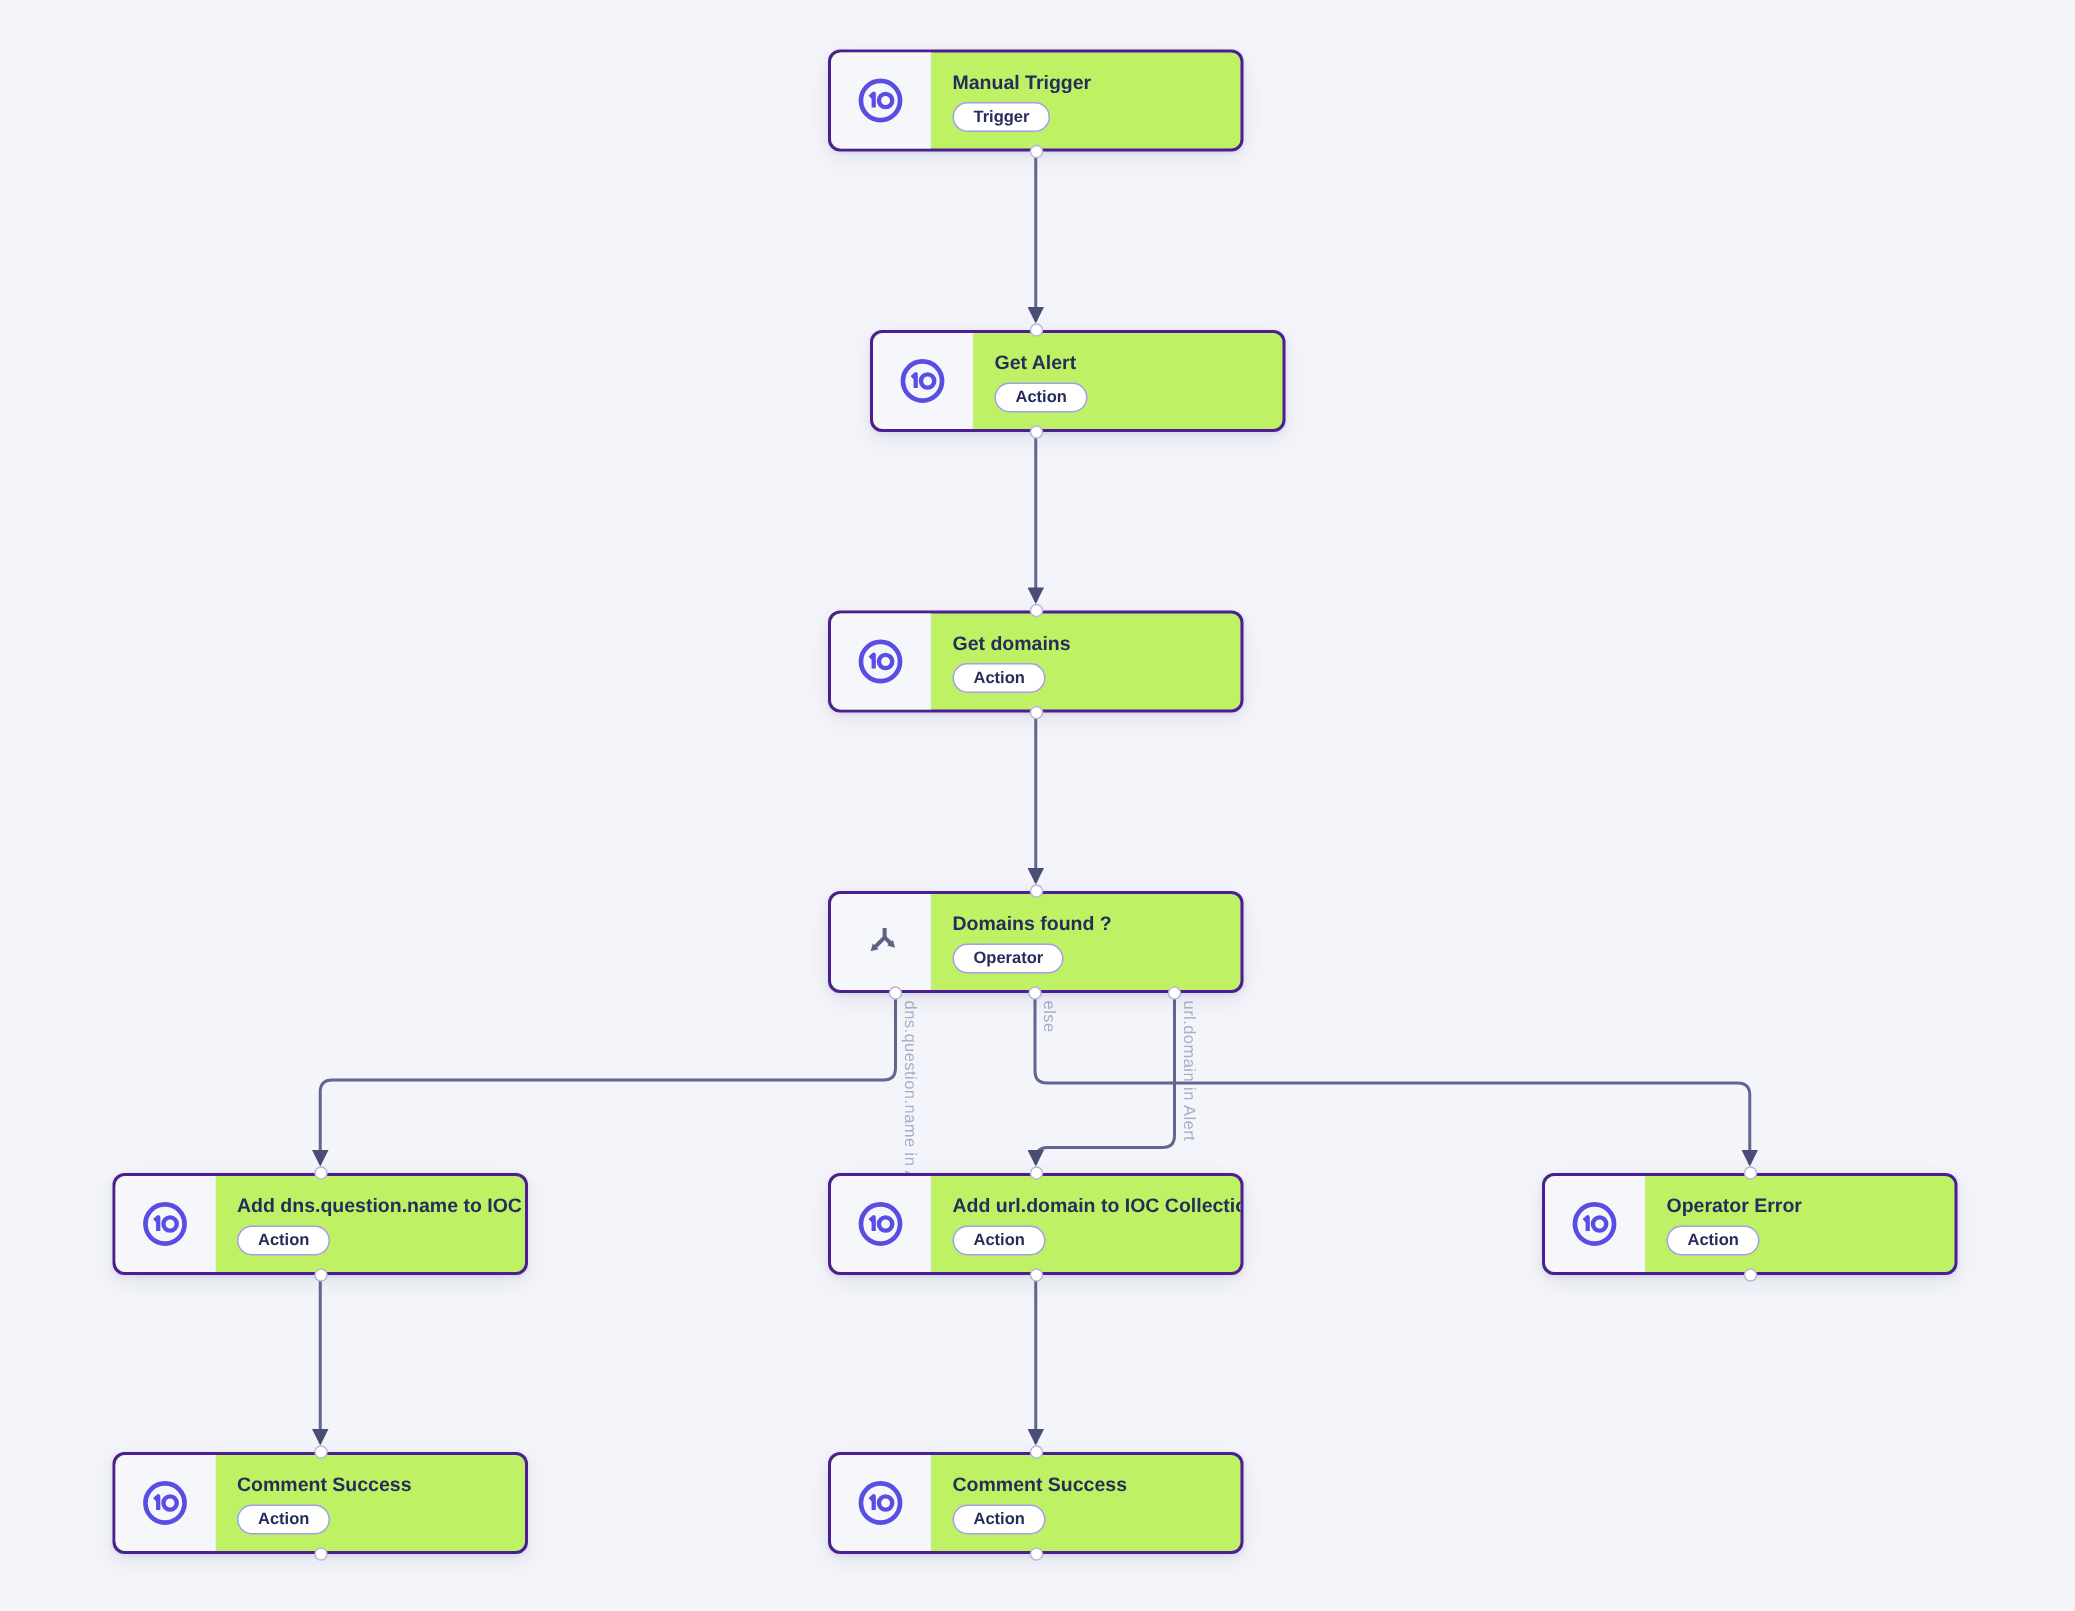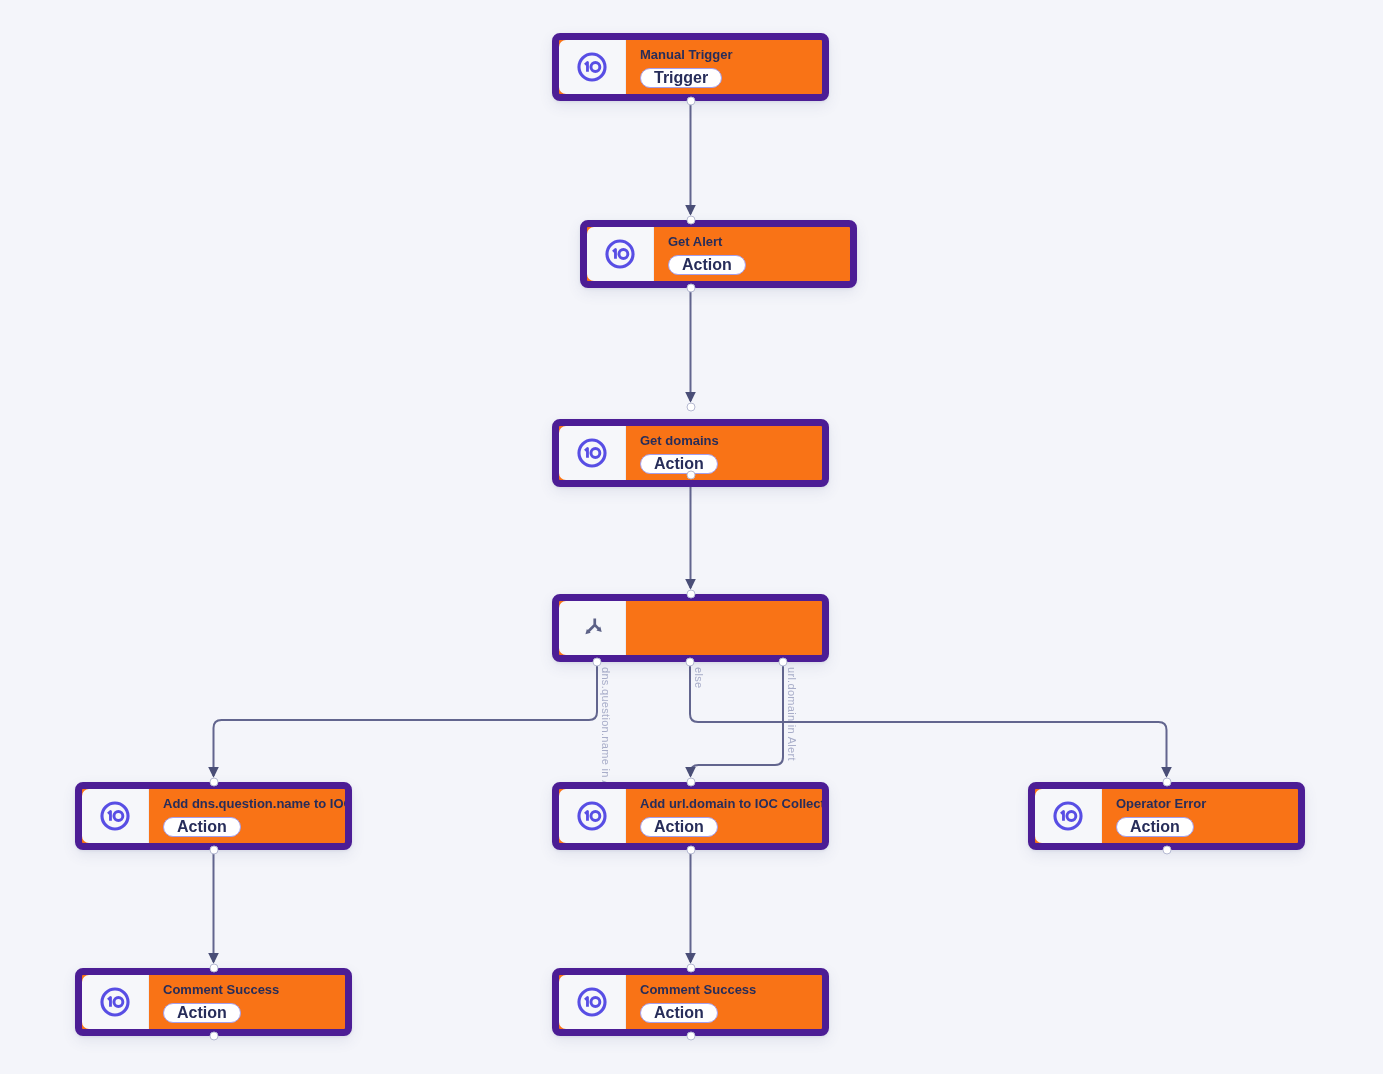--- a/index.html
+++ b/index.html
@@ -32,22 +32,22 @@
     letter-spacing: 0.3px;
     color: #a8adc9;
     z-index: 1;
     pointer-events: none;
   }
 
   .node {
     position: absolute;
     width: 277px;
     height: 68px;
-    background: #f97316;
-    border: 7px solid #4c1d95;
+    background: #bef264;
+    border: 2px solid #4c1d95;
     border-radius: 8px;
     box-sizing: border-box;
     display: flex;
     z-index: 2;
     box-shadow: 0 1px 3px rgba(70, 74, 130, 0.10), 0 5px 14px rgba(70, 74, 130, 0.10);
   }
   .node .icon-panel {
     width: 66px;
     flex: 0 0 66px;
     background: #f6f7fa;
@@ -71,21 +71,21 @@
   .node .title {
     font-size: 13px;
     font-weight: 700;
     color: #272d5a;
     line-height: 15px;
     white-space: nowrap;
     overflow: hidden;
   }
   .node .badge {
     align-self: flex-start;
-    font-size: 16px;
+    font-size: 11px;
     font-weight: 700;
     color: #272d5a;
     border: 1px solid #a39eec;
     border-radius: 999px;
     padding: 3px 13px;
     line-height: 12px;
     background: #ffffff;
   }
 
   .port {
@@ -152,21 +152,21 @@
   </svg>
 </span>
     </div>
     <div class="content">
       <div class="title">Get Alert</div>
       <div class="badge">Action</div>
     </div>
   </div>
       <div class="port" style="left: 690.5px; top: 220px;"></div>
       <div class="port" style="left: 690.5px; top: 288px;"></div>
-      <div class="node" style="left: 552px; top: 419px;">
+      <div class="node" style="left: 552px; top: 407px;">
     <div class="icon-panel">
       <span class="icon-host">
   <svg width="34" height="34" viewBox="0 0 36 36" aria-hidden="true">
     <circle cx="18" cy="18" r="13.8" fill="none" stroke="#584ee4" stroke-width="3.3"></circle>
     <path d="M10.6 15.6 L13.2 13.2 V23" fill="none" stroke="#584ee4" stroke-width="3" stroke-linejoin="round"></path>
     <circle cx="21.6" cy="18" r="4.7" fill="none" stroke="#584ee4" stroke-width="3.1"></circle>
   </svg>
 </span>
     </div>
     <div class="content">
@@ -182,20 +182,24 @@
   <svg width="27" height="27" viewBox="0 0 24 24" aria-hidden="true">
     <g stroke="#5d6287" stroke-width="2.4" fill="none">
       <path d="M14 3.2 V8.8 L8.2 14.6"></path>
       <path d="M14 8.8 L18.4 13.2"></path>
     </g>
     <path fill="#5d6287" d="M5.7 17.1 L10.4 15.8 L7.0 12.4 Z"></path>
     <path fill="#5d6287" d="M20.2 15.0 L18.9 10.3 L15.5 13.7 Z"></path>
   </svg>
 </span>
     </div>
+    <div class="content">
+      <div class="title">Domains found ?</div>
+      <div class="badge">Operator</div>
+    </div>
   </div>
       <div class="port" style="left: 690.5px; top: 594px;"></div>
       <div class="port" style="left: 597px; top: 662px;"></div>
       <div class="port" style="left: 690px; top: 662px;"></div>
       <div class="port" style="left: 783px; top: 662px;"></div>
       <div class="node" style="left: 75px; top: 782px;">
     <div class="icon-panel">
       <span class="icon-host">
   <svg width="34" height="34" viewBox="0 0 36 36" aria-hidden="true">
     <circle cx="18" cy="18" r="13.8" fill="none" stroke="#584ee4" stroke-width="3.3"></circle>

